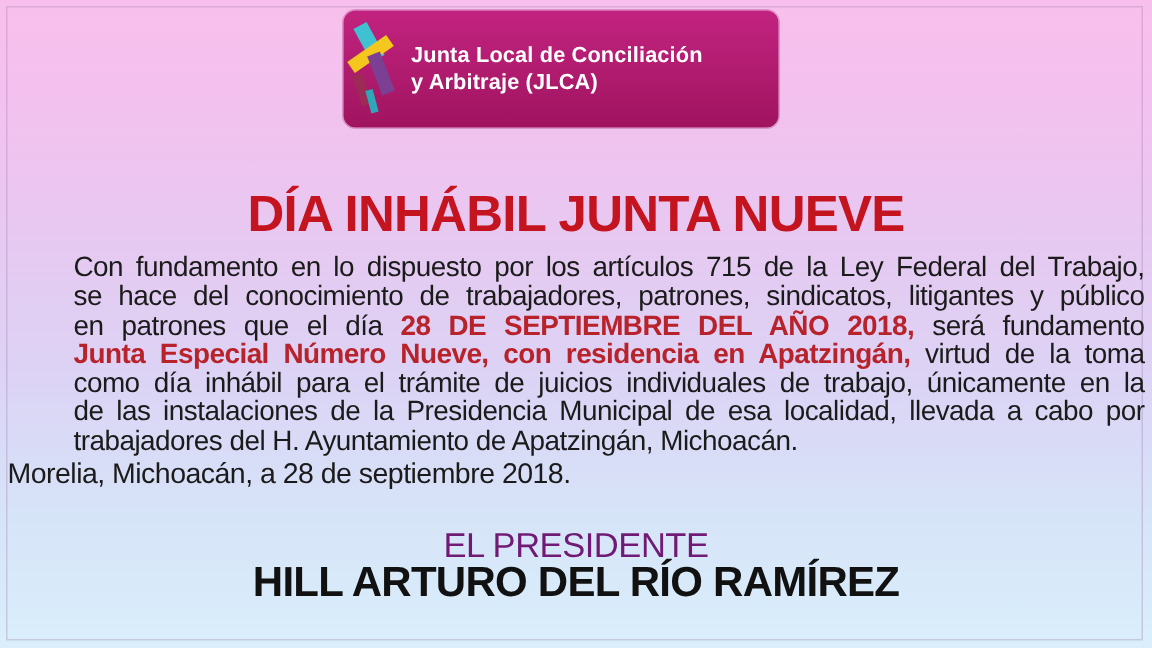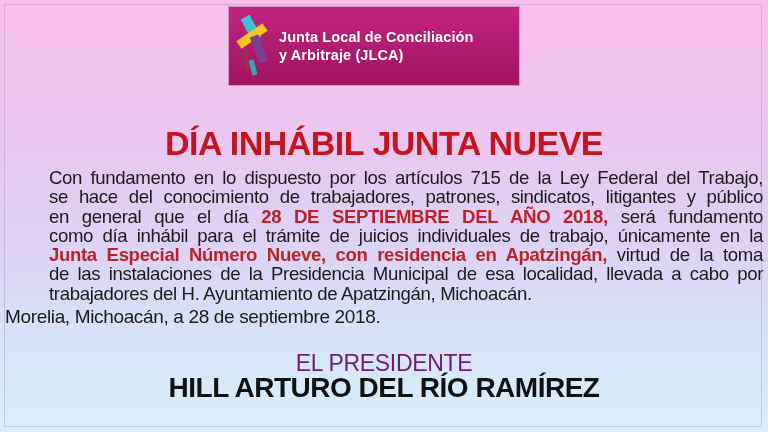--- a/index.html
+++ b/index.html
@@ -14,23 +14,23 @@
   }
   .frame-line{
     position:absolute;inset:4px 6px 5px 4px;
     border:1px solid rgba(150,120,170,.30);
     pointer-events:none;
   }
   
   .banner{
     position:absolute;left:229px;top:7px;width:290px;height:78px;
     background:linear-gradient(180deg,var(--banner-top,#c22380) 0%,var(--banner-bottom,#a0145f) 100%);
-    border-radius:0;
+    border-radius:8px;
     display:flex;align-items:center;gap:9px;
-    padding-left:5px;box-sizing:border-box;
+    box-sizing:border-box;
     box-shadow:0 0 0 1px rgba(130,10,80,.25);
   }
   .banner-logo{flex:0 0 auto;width:36px;height:64px;}
   .banner-text{
     color:#ffffff;font-weight:bold;font-size:14.5px;line-height:18px;
     letter-spacing:0.1px;
   }
   
   .title{
     position:absolute;top:124px;left:0;right:0;
@@ -82,23 +82,23 @@
       <div>Junta Local de Conciliación</div>
       <div>y Arbitraje (JLCA)</div>
     </div>
   </div>
 
   <div class="title">DÍA INHÁBIL JUNTA NUEVE</div>
 
   <div class="para">
       <div class="pline just"><span>Con fundamento en lo dispuesto por los artículos 715 de la Ley Federal del Trabajo,</span></div>
       <div class="pline just"><span>se hace del conocimiento de trabajadores, patrones, sindicatos, litigantes y público</span></div>
-      <div class="pline just"><span>en general que el día </span><span class="red">28 DE SEPTIEMBRE DEL AÑO 2018,</span><span> será fundamento</span></div>
+      <div class="pline just"><span>en patrones que el día </span><span class="red">28 DE SEPTIEMBRE DEL AÑO 2018,</span><span> será fundamento</span></div>
+      <div class="pline just"><span class="red">Junta Especial Número Nueve, con residencia en Apatzingán,</span><span> virtud de la toma</span></div>
       <div class="pline just"><span>como día inhábil para el trámite de juicios individuales de trabajo, únicamente en la</span></div>
-      <div class="pline just"><span class="red">Junta Especial Número Nueve, con residencia en Apatzingán,</span><span> virtud de la toma</span></div>
       <div class="pline just"><span>de las instalaciones de la Presidencia Municipal de esa localidad, llevada a cabo por</span></div>
       <div class="pline"><span>trabajadores del H. Ayuntamiento de Apatzingán, Michoacán.</span></div>
     </div>
 
   <div class="dateline">Morelia, Michoacán, a 28 de septiembre 2018.</div>
 
   <div class="role">EL PRESIDENTE</div>
   <div class="name">HILL ARTURO DEL RÍO RAMÍREZ</div>
 
 </div>

